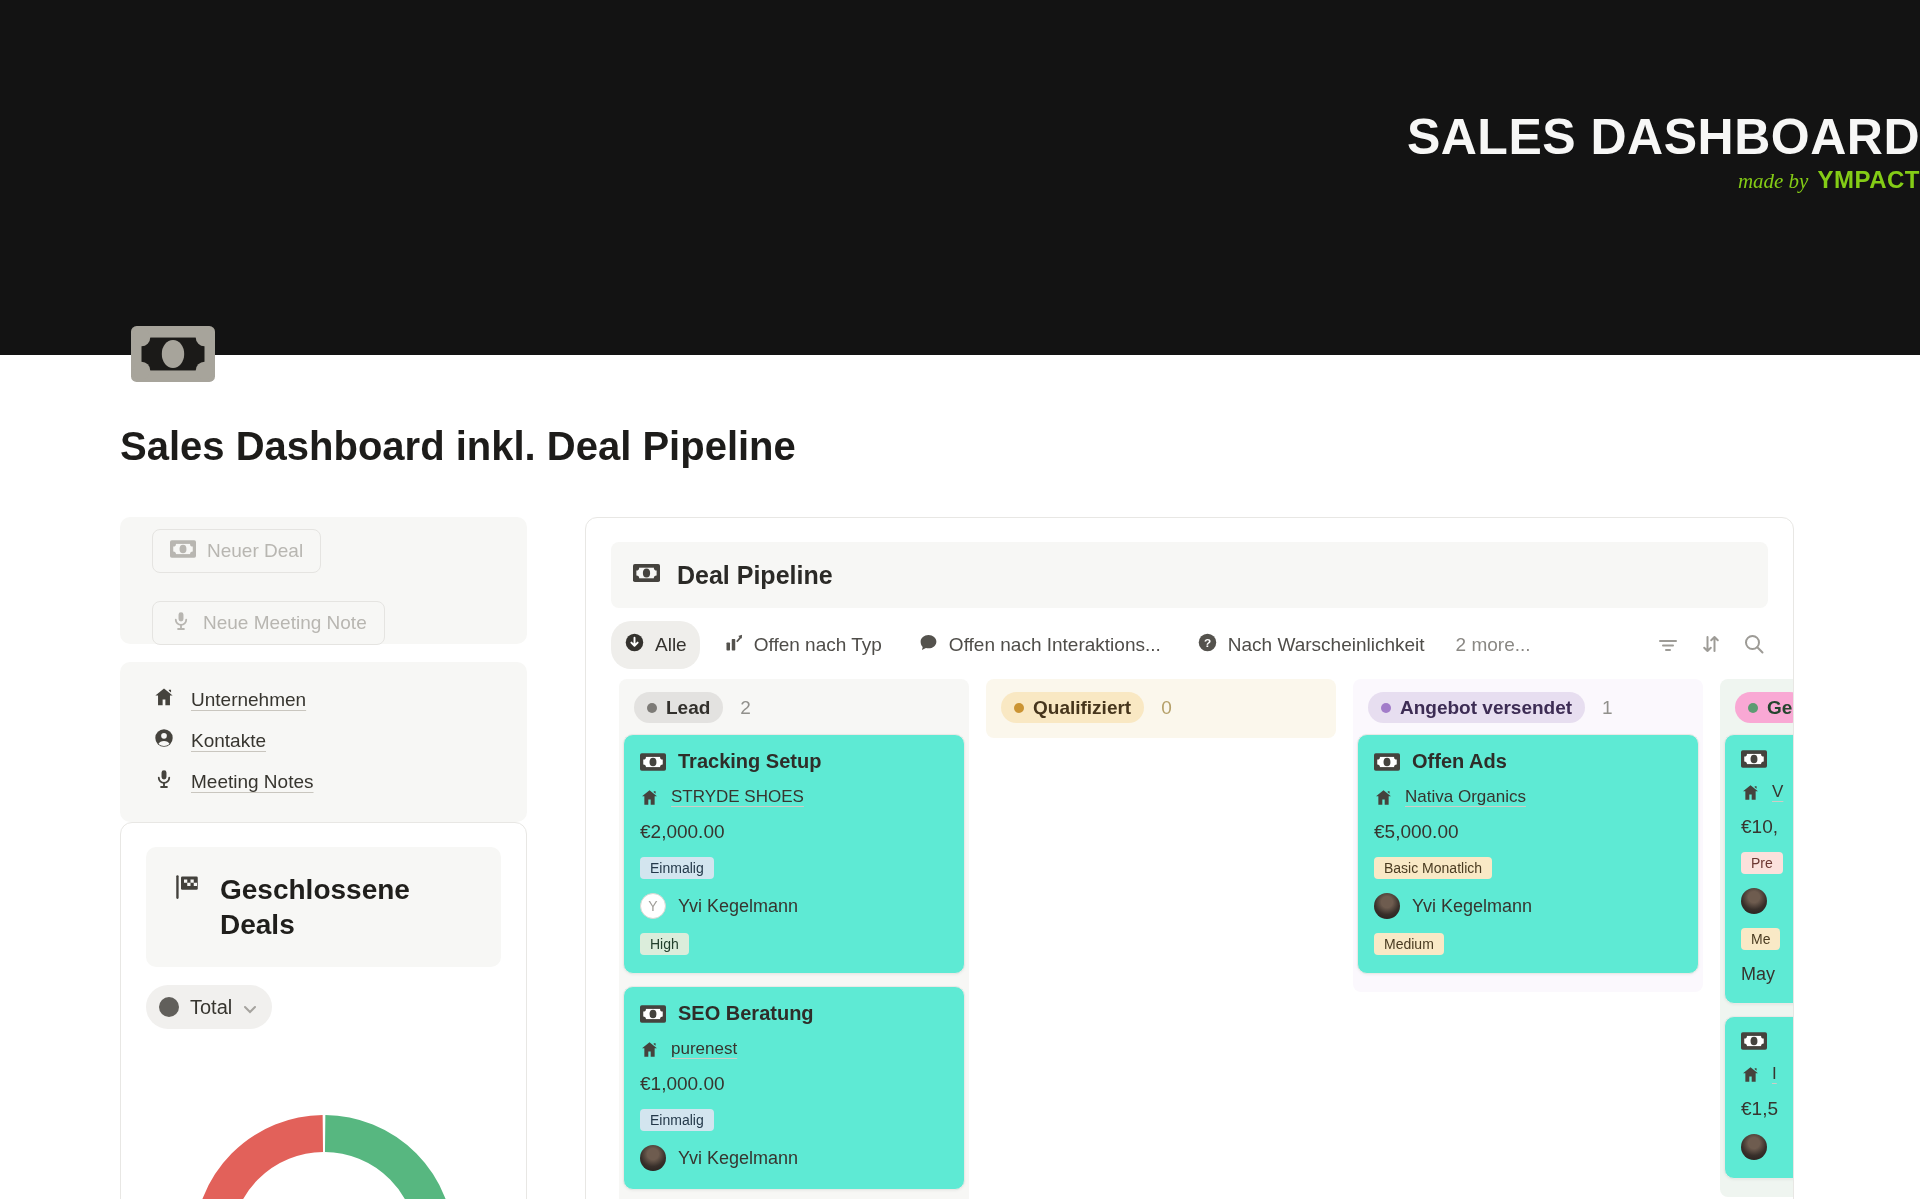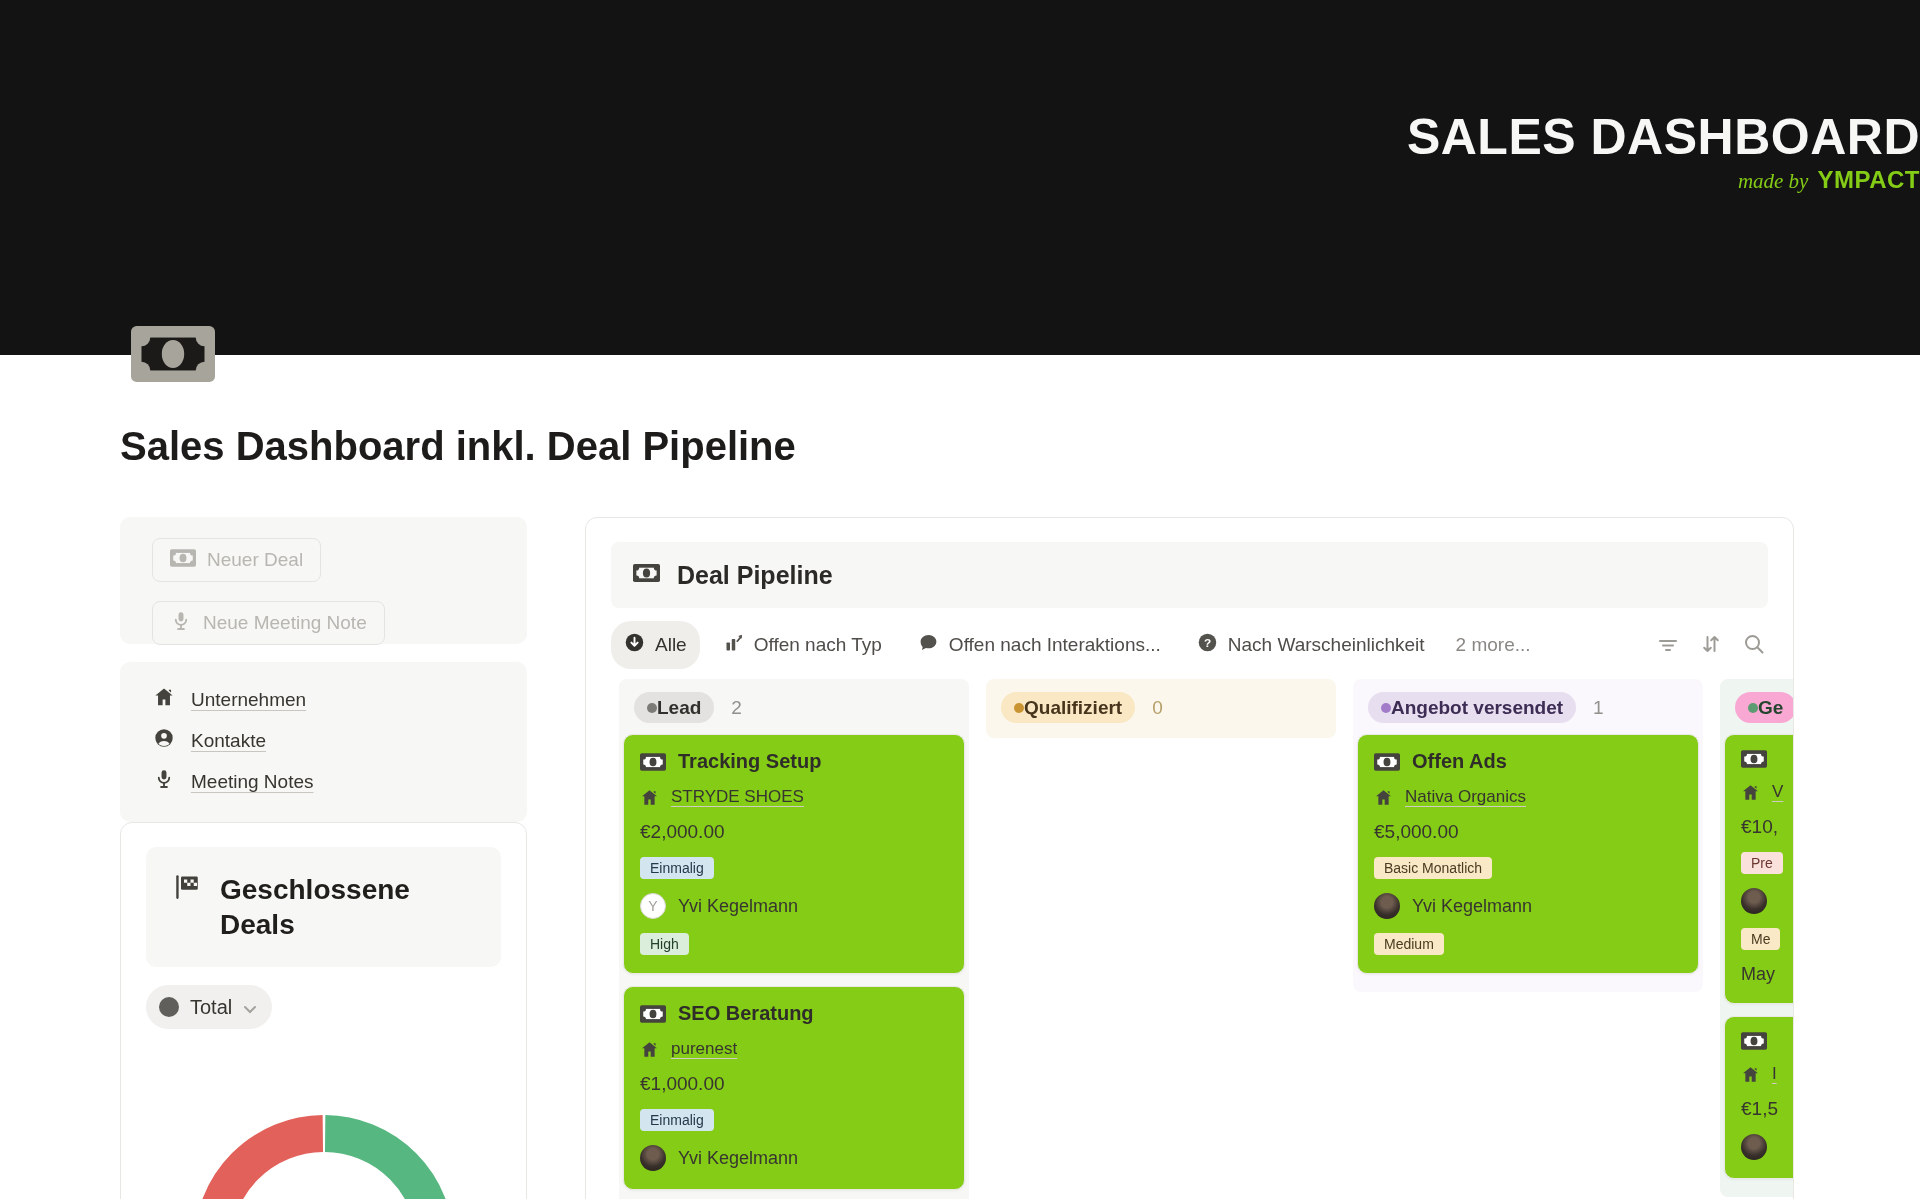--- a/index.html
+++ b/index.html
@@ -17,21 +17,21 @@
   .page-icon { position:absolute; left:131px; top:324px; width:84px; height:60px; }
 
   .page-title { position:absolute; left:120px; top:424px; font-size:40px; font-weight:700; color:#1d1c1a; }
 
   
   .panel { position:absolute; left:120px; width:407px; background:#f7f7f5; border-radius:10px; }
   .panel-actions { top:517px; height:127px; }
   .action-btn { position:absolute; left:32px; display:inline-flex; align-items:center; gap:11px;
     height:44px; padding:0 17px; border:1px solid #e5e4e1; border-radius:8px; background:transparent;
     color:#b8b6b1; font-size:19px; font-family:inherit; cursor:pointer; white-space:nowrap; }
-  .action-btn.b1 { top:21px; }
+  .action-btn.b1 { top:12px; }
   .action-btn.b2 { top:84px; }
 
   .panel-links { top:662px; height:160px; padding:17px 0 0 33px; }
   .side-link { display:flex; align-items:center; gap:16px; height:41px; font-size:19px; color:#37352f; cursor:pointer; }
   .side-link .lbl { text-decoration:underline; text-decoration-color:#c9c6bf; text-underline-offset:4px; text-decoration-thickness:1px; }
 
   .closed-card { position:absolute; left:120px; top:822px; width:407px; height:430px;
     background:#fff; border:1px solid #e8e7e4; border-radius:12px; overflow:hidden; }
   .closed-header { margin:24px 25px 0 25px; background:#f7f7f5; border-radius:10px;
     padding:25px 20px 25px 26px; display:flex; gap:18px; }
@@ -52,26 +52,26 @@
   .view { display:flex; align-items:center; gap:10px; font-size:19px; color:#4f4d49;
     padding:0 13px; height:48px; border-radius:20px; cursor:pointer; white-space:nowrap; margin-right:10px; }
   .view.active { background:#efeeeb; color:#34322e; font-weight:500; }
   .more-link { color:#8a8884; font-size:19px; margin-left:8px; cursor:pointer; }
   .toolbar { position:absolute; right:2px; top:7px; display:flex; gap:19px; align-items:center; }
   .tb-icon { cursor:pointer; display:flex; }
 
   .board { margin:14px 0 0 33px; height:540px; display:flex; align-items:flex-start; overflow:hidden; }
   .col { width:350px; min-width:350px; margin-right:17px; border-radius:8px; padding-bottom:6px; }
   .col-header { display:flex; align-items:center; gap:17px; padding:13px 0 9px 15px; }
-  .col-pill { display:inline-flex; align-items:center; height:31px; padding:0 13px;
+  .col-pill { display:inline-flex; align-items:center; gap:9px; height:31px; padding:0 13px;
     border-radius:16px; font-size:19px; font-weight:600; cursor:pointer; white-space:nowrap; }
   .col-dot { width:10px; height:10px; border-radius:50%; }
   .col-count { font-size:19px; }
 
-  .card { margin:2px 4px 12px 4px; background:#84cc16; border:1px solid #eae9e6; border-radius:10px;
+  .card { margin:2px 4px 12px 4px; background:#5eead4; border:1px solid #eae9e6; border-radius:10px;
     box-shadow:0 1px 3px rgba(15,15,15,.05); padding:15px 16px 4px 16px; cursor:pointer; }
   .card-row { display:flex; align-items:center; gap:12px; margin-bottom:14px; }
   .card-title { font-size:20px; font-weight:700; color:#2f2d29; white-space:nowrap; }
   .company { font-size:17px; color:#37352f; text-decoration:underline; text-decoration-color:#cfccc5;
     text-underline-offset:4px; text-decoration-thickness:1px; white-space:nowrap;text-align:center; }
   .amount { font-size:19px; color:#37352f; white-space:nowrap; }
   .tag { display:inline-block; padding:3px 10px; border-radius:4px; font-size:14px; white-space:nowrap; }
   .owner-name { font-size:18px; color:#37352f; white-space:nowrap; }
   .avatar-initial { width:26px; height:26px; border-radius:50%; border:1px solid #d9d7d2; background:#fff;
     color:#a09e99; font-size:14px; display:flex; align-items:center; justify-content:center; flex:none; }

